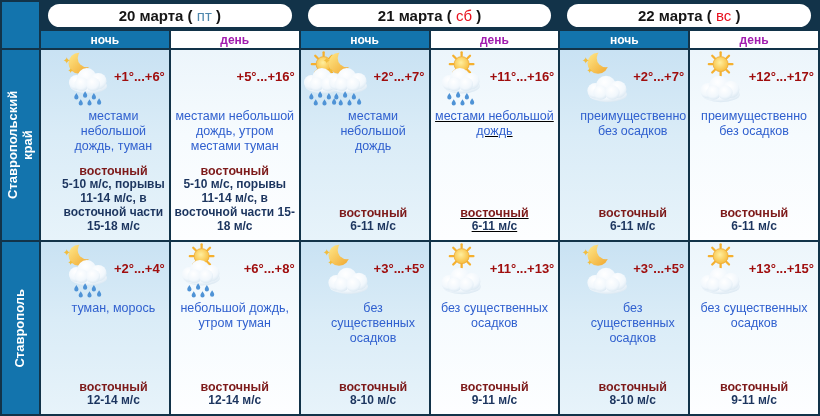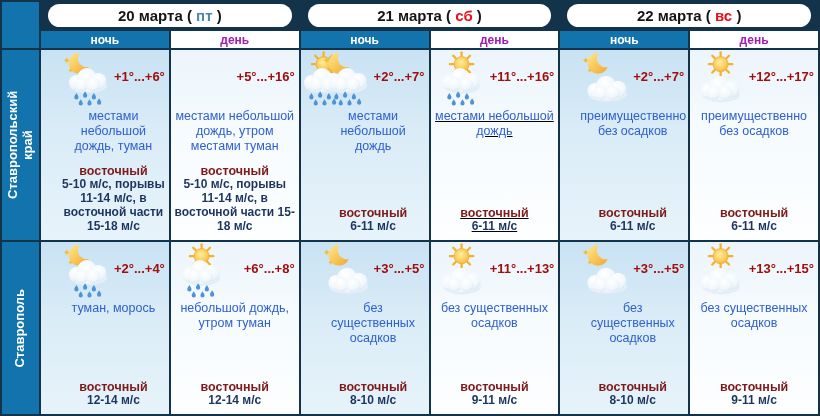--- a/index.html
+++ b/index.html
@@ -39,21 +39,21 @@
     display:flex; align-items:center; justify-content:center;
     padding:2px 7px;
   }
   .pill {
     background:#fff; border-radius:13px;
     width:100%; height:23px;
     display:flex; align-items:center; justify-content:center;
     font-size:15px; font-weight:bold; color:#151515;
     white-space:pre;
   }
-  .pill .weekday { font-weight:bold; }
+  .pill .weekday { font-weight:normal; }
 
   .sub {
     display:flex; align-items:center; justify-content:center;
     font-size:12px; font-weight:bold;
   }
   .sub.night { background:var(--blue); color:#fff; }
   .sub.day   { background:#fff; color:#a21caf; }
 
   .cell { display:flex; flex-direction:column; padding:0 3px; min-width:0; }
   .cell.night { background:linear-gradient(180deg,#c9e2f3 0%,#daecf7 45%,#e7f3fa 100%);padding-left:20px; }

